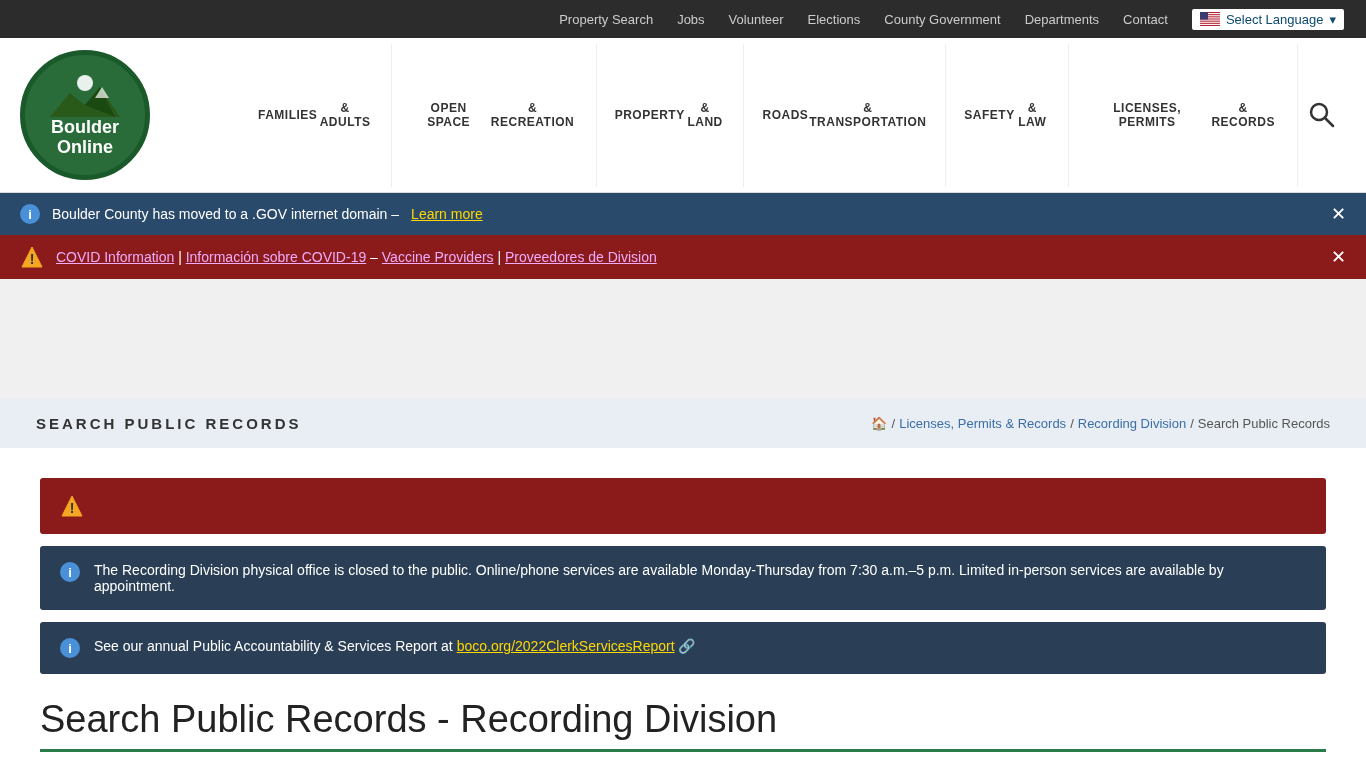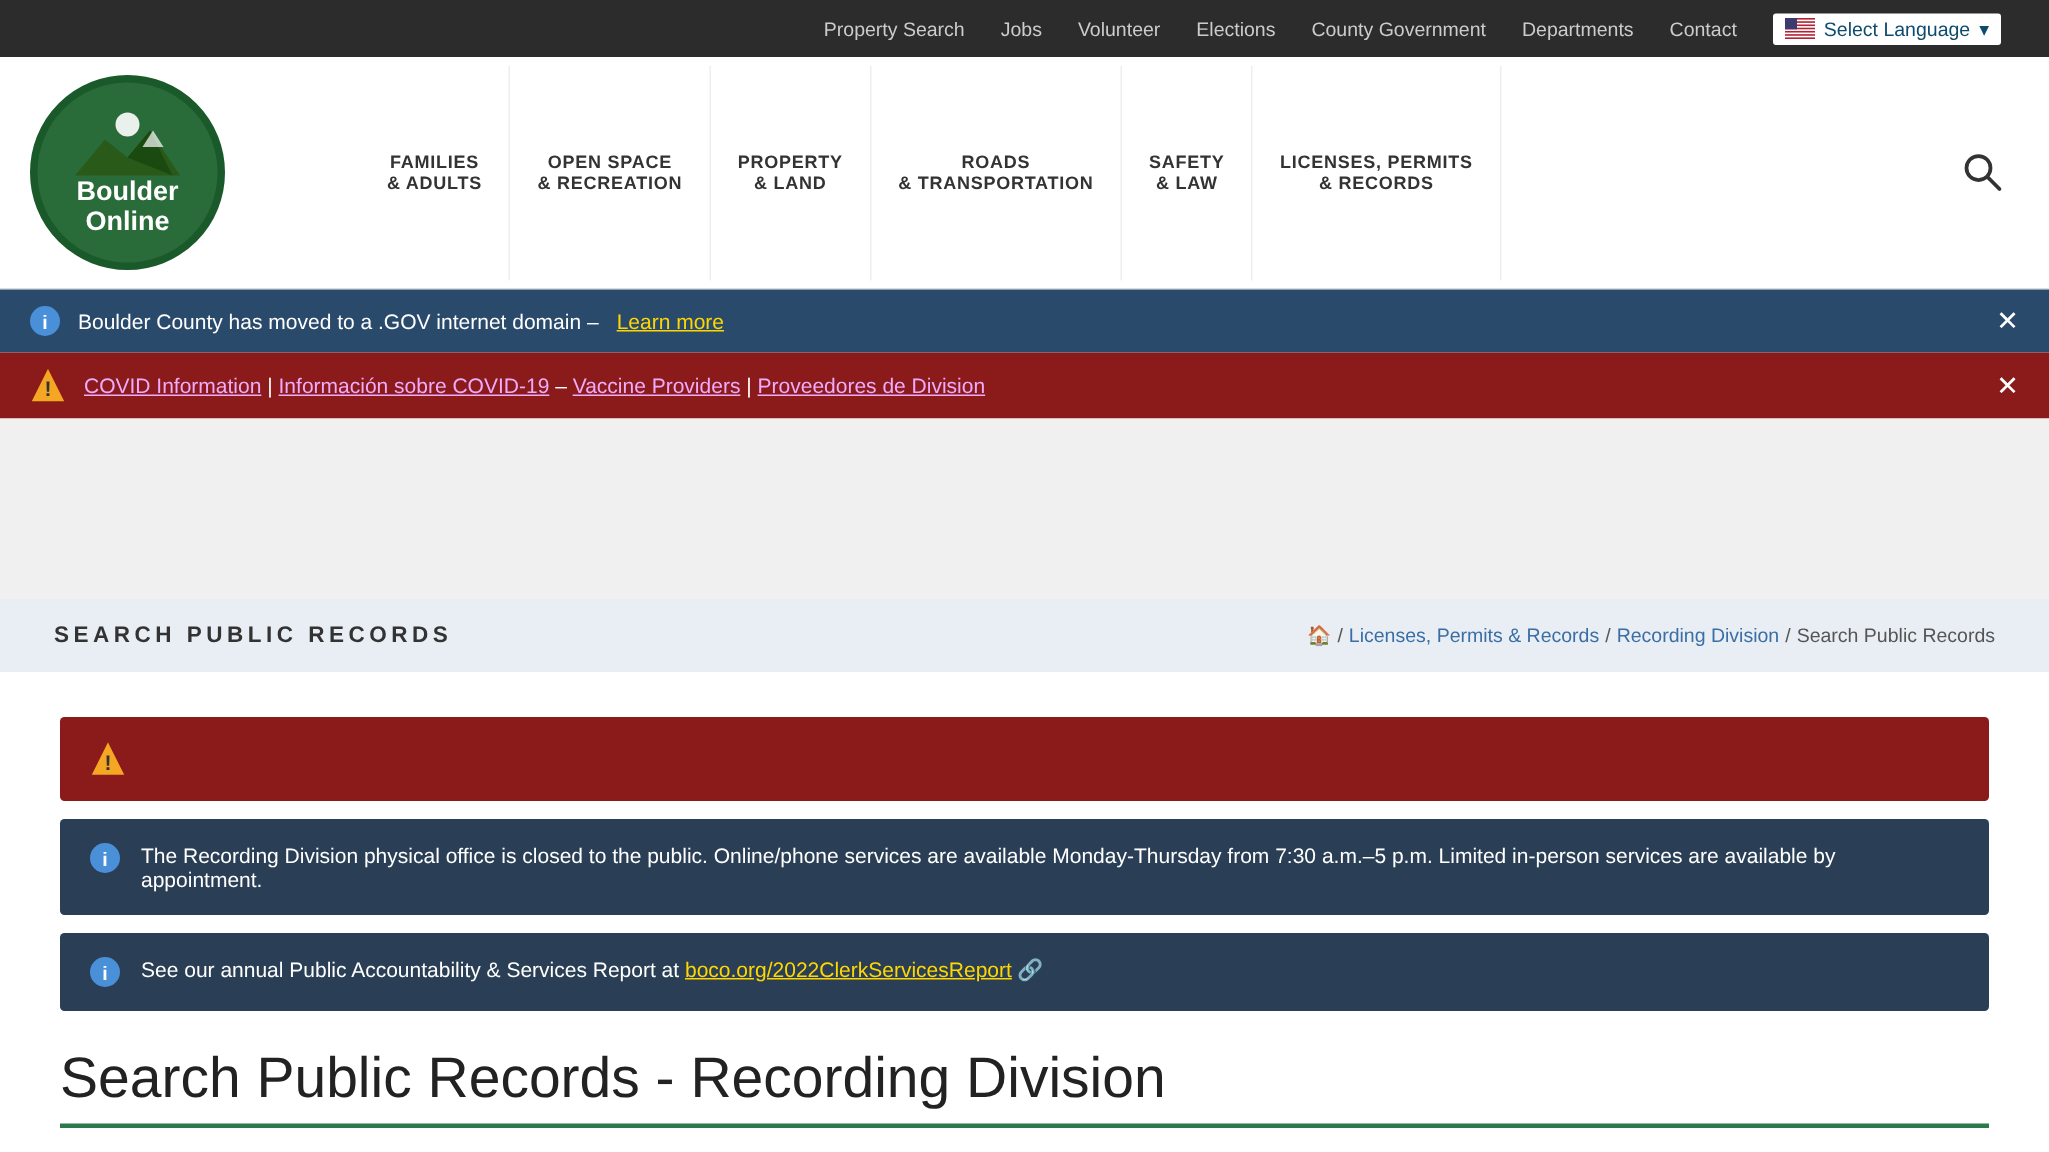--- a/index.html
+++ b/index.html
@@ -3,21 +3,21 @@
   <meta charset="utf-8">
   <style>
     * { margin: 0; padding: 0; box-sizing: border-box; }
     body { font-family: Arial, sans-serif; font-size: 14px; color: #333; background: #fff; width: 1366px; }
 
     
     .top-bar {
       background: #2c2c2c;
       display: flex;
       justify-content: flex-end;
-      padding: 0 32px;
+      padding: 0 22px;
       height: 38px;
     }
     .top-bar-links {
       display: flex;
       gap: 24px;
       align-items: center;
     }
     .top-bar-links a {
       color: #ccc;
       text-decoration: none;
@@ -83,21 +83,21 @@
 
     
     .main-nav {
       display: flex;
       flex: 1;
       gap: 0;
       align-items: center;
     }
     .nav-item {
       display: flex;
-      flex-direction: column;
+      flex-direction: row;
       align-items: center;
       text-align: center;
       padding: 0 18px;
       font-size: 12px;
       font-weight: bold;
       color: #333;
       text-transform: uppercase;
       letter-spacing: 0.5px;
       cursor: pointer;
       height: 143px;

